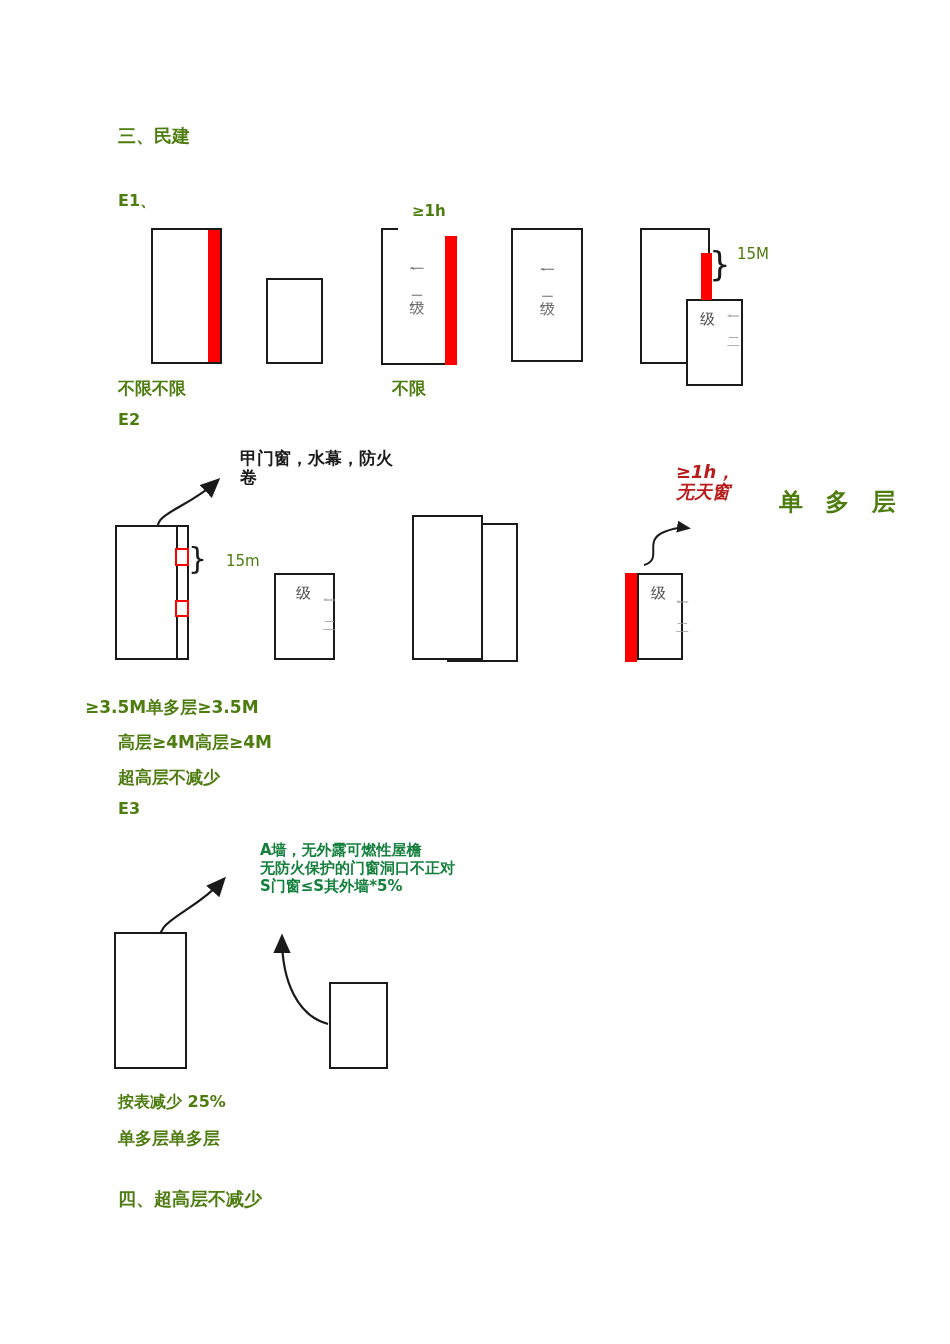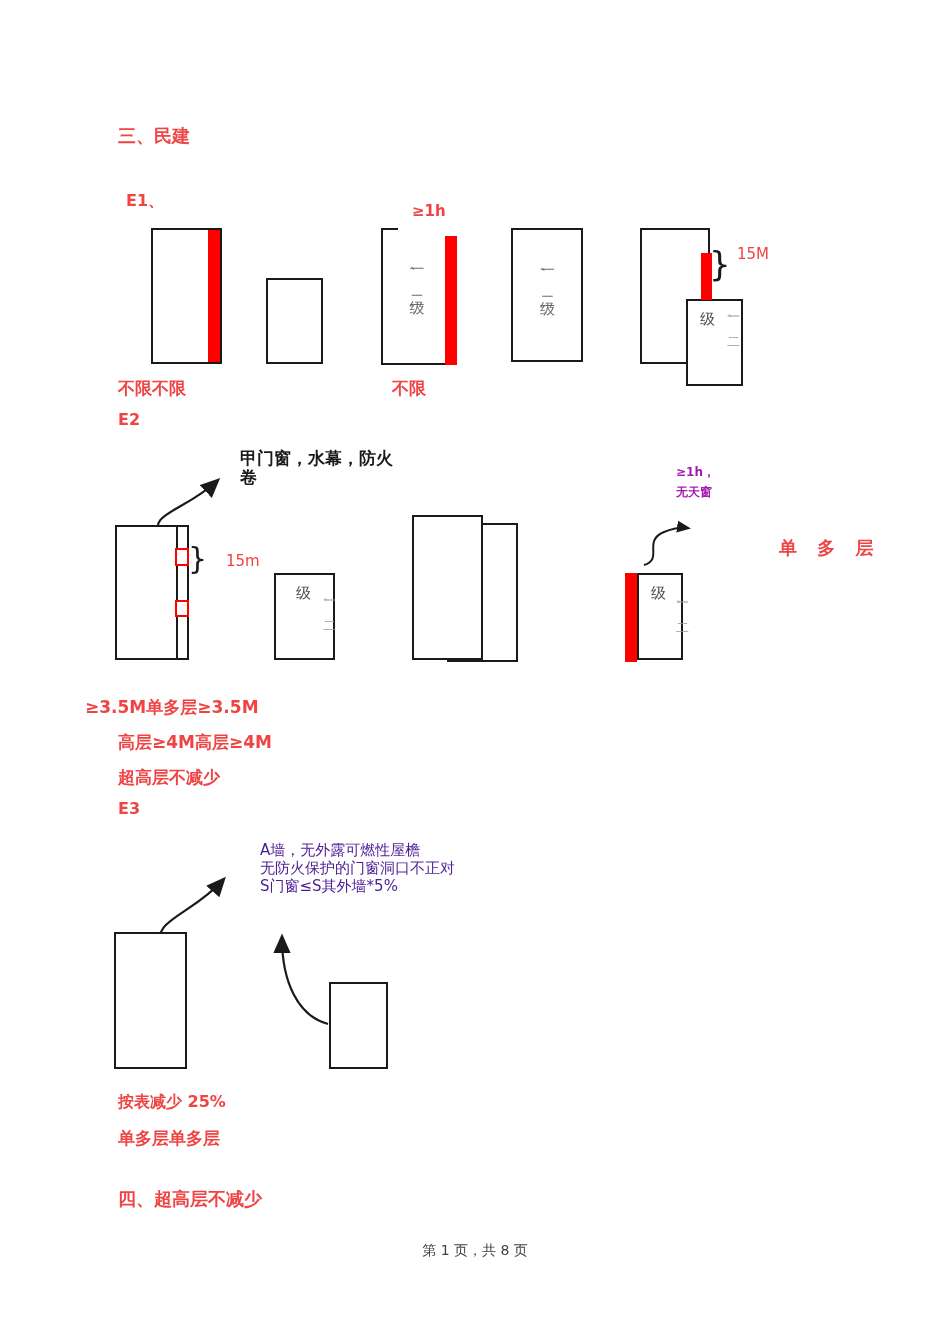--- a/index.html
+++ b/index.html
@@ -1,40 +1,40 @@
 <!DOCTYPE html>
 <html><head>
 <meta charset="utf-8">
 <style>
   html,body{margin:0;padding:0;background:#e8e8e8;}
   .page{
     position:relative;width:950px;height:1344px;background:#ffffff;
     font-family:"DejaVu Sans","Liberation Sans",sans-serif;color:#1a1a1a;
     overflow:hidden;margin:0 auto;
   }
-  .lbl{position:absolute;white-space:pre;color:#ef4444;}
+  .lbl{position:absolute;white-space:pre;color:#4d7c0f;}
   .bold{font-weight:bold;}
   .rect{position:absolute;border:2px solid #1a1a1a;background:#ffffff;box-sizing:border-box;}
   .line{position:absolute;background:#1a1a1a;}
   .red-strip{position:absolute;background:#fe0000;}
   .red-square{position:absolute;border:2px solid #fe0000;background:#ffffff;box-sizing:border-box;}
   .vtext{writing-mode:vertical-rl;text-orientation:upright;}
   .grade{color:#6e6e6e;font-size:15px;letter-spacing:4px;}
   .faint{color:#9a9a9a;font-size:13px;letter-spacing:3px;}
   .ji{color:#4a4a4a;font-size:15px;}
   .brace{position:absolute;color:#1a1a1a;font-weight:400;font-family:"DejaVu Sans",sans-serif;}
   svg.arrow{position:absolute;overflow:visible;}
 </style>
 </head>
 <body>
 
 <div class="page">
 
   <div class="lbl bold" style="left:118px;top:124px;font-size:18px;">三、民建</div>
-  <div class="lbl bold" style="left:118px;top:191px;font-size:16px;margin-left:8px;">E1、</div>
+  <div class="lbl bold" style="left:118px;top:191px;font-size:16px;">E1、</div>
   <div class="lbl bold" style="left:412px;top:202px;font-size:15px;">≥1h</div>
 
   <div class="rect" style="left:151px;top:228px;width:71px;height:136px;">
     <div class="red-strip" style="right:0;top:0;bottom:0;width:12px;"></div>
   </div>
 
   <div class="rect" style="left:266px;top:278px;width:57px;height:86px;"></div>
 
   <div style="position:absolute;left:381px;top:228px;width:76px;height:137px;">
     <div class="line" style="left:0;top:0;width:2px;height:137px;"></div>
@@ -101,32 +101,32 @@
 
   <svg class="arrow" style="left:630px;top:515px;" width="80" height="60">
     <defs>
         <marker id="ah2" markerWidth="10" markerHeight="8" refX="5" refY="3" orient="auto">
           <path d="M0,0 L7,3 L0,6 Z" fill="#1a1a1a"></path>
         </marker>
       </defs>
     <path d="M14,50 C34,44 12,26 34,17 C44,13 50,12 57,13" fill="none" stroke="#1a1a1a" stroke-width="2" marker-end="url(#ah2)"></path>
   </svg>
 
-  <div style="position:absolute;left:676px;top:462px;font-weight:bold;font-size:12px;line-height:20px;color:#a21caf;">
+  <div style="position:absolute;left:676px;top:462px;font-weight:bold;font-size:18px;line-height:20px;color:#b91c1c;font-style:italic;">
     <span style="display:block;">≥1h，</span>
     <span style="display:block;">无天窗</span>
   </div>
-  <div class="lbl bold" style="left:779px;top:536px;font-size:18px;word-spacing:14px;">单 多 层</div>
+  <div class="lbl bold" style="left:779px;top:486px;font-size:24px;word-spacing:14px;">单 多 层</div>
 
   <div class="lbl bold" style="left:85px;top:696px;font-size:17px;">≥3.5M单多层≥3.5M</div>
   <div class="lbl bold" style="left:118px;top:731px;font-size:17px;text-align:right;">高层≥4M高层≥4M</div>
   <div class="lbl bold" style="left:118px;top:766px;font-size:17px;">超高层不减少</div>
   <div class="lbl bold" style="left:118px;top:799px;font-size:16px;">E3</div>
 
-  <div style="position:absolute;left:260px;top:841px;font-weight:normal;font-size:15px;line-height:18px;color:#4c1d95;">
+  <div style="position:absolute;left:260px;top:841px;font-weight:bold;font-size:15px;line-height:18px;color:#15803d;">
     <span style="display:block;">A墙，无外露可燃性屋檐</span>
     <span style="display:block;">无防火保护的门窗洞口不正对</span>
     <span style="display:block;">S门窗≤S其外墙*5%</span>
   </div>
 
   <svg class="arrow" style="left:150px;top:863px;" width="95" height="95">
     <defs>
         <marker id="ah3" markerWidth="12" markerHeight="10" refX="7" refY="4" orient="auto">
           <path d="M0,0 L9,4 L0,8 Z" fill="#1a1a1a"></path>
         </marker>
@@ -144,15 +144,14 @@
   </svg>
 
   <div class="rect" style="left:114px;top:932px;width:73px;height:137px;"></div>
   <div class="rect" style="left:329px;top:982px;width:59px;height:87px;"></div>
 
   <div class="lbl bold" style="left:118px;top:1092px;font-size:16px;">按表减少 25%</div>
   <div class="lbl bold" style="left:118px;top:1127px;font-size:17px;">单多层单多层</div>
 
   <div class="lbl bold" style="left:118px;top:1187px;font-size:18px;">四、超高层不减少</div>
 
-  <div class="lbl" style="left:0;top:1242px;width:950px;text-align:center;font-size:14px;color:#404040;">第 1 页，共 8 页</div>
 
 </div>
 
 </body></html>

